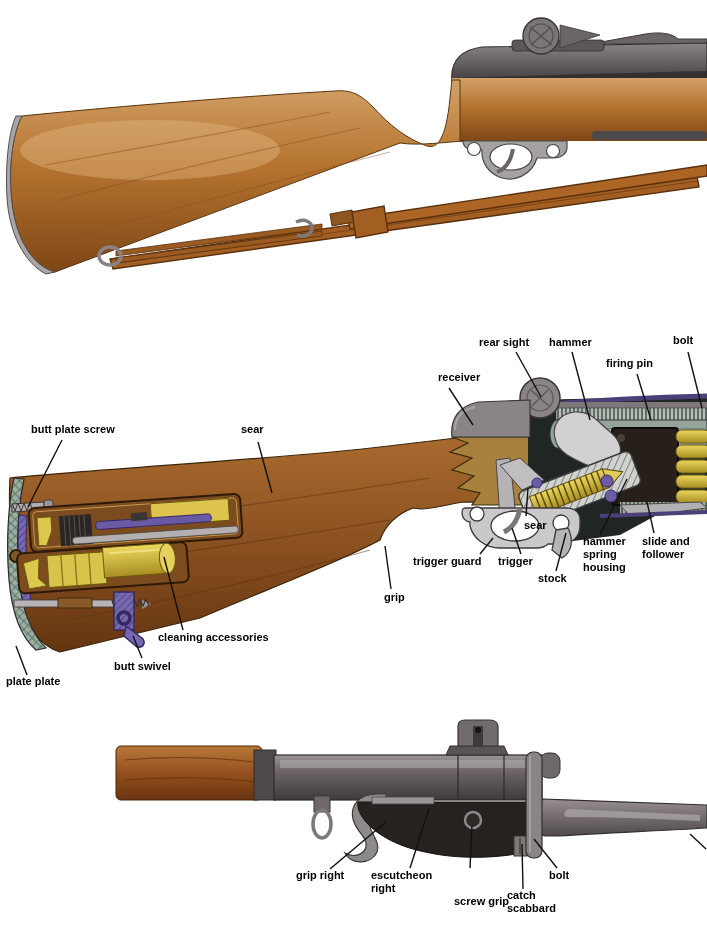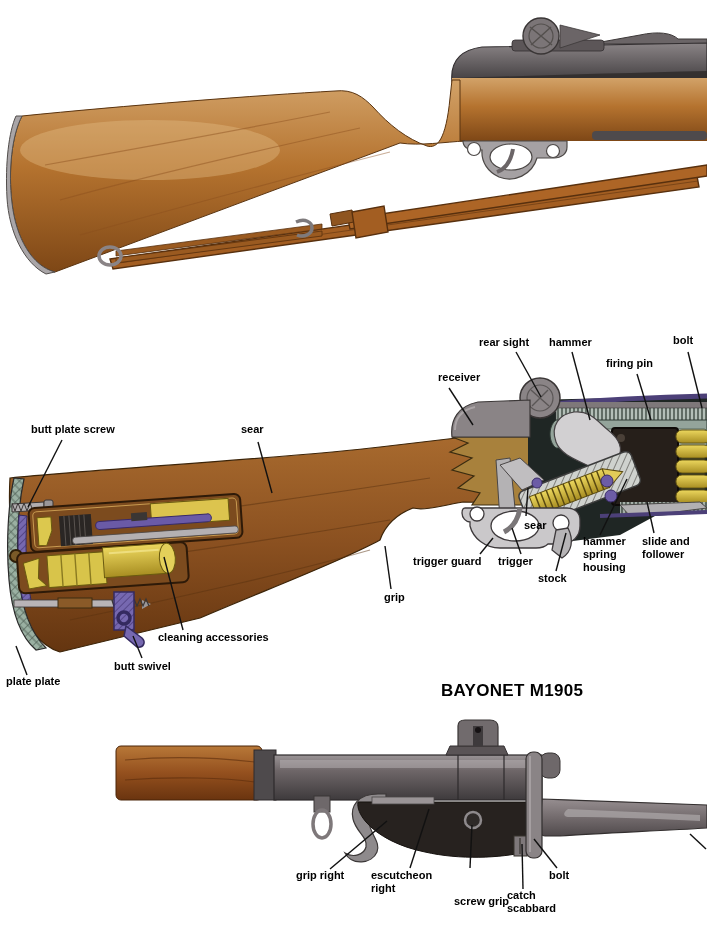--- a/index.html
+++ b/index.html
@@ -318,21 +318,20 @@
   <div class="lbl" style="left:583px;top:535px">hammer
 spring
 housing</div>
   <div class="lbl" style="left:642px;top:535px">slide and
 follower</div>
   <div class="lbl" style="left:384px;top:591px">grip</div>
   <div class="lbl" style="left:158px;top:631px">cleaning accessories</div>
   <div class="lbl" style="left:114px;top:660px">butt swivel</div>
   <div class="lbl" style="left:6px;top:675px">plate plate</div>
 
-  <div class="title" style="left:441px;top:681px">BAYONET M1905</div>
 
   <div class="lbl" style="left:296px;top:869px">grip right</div>
   <div class="lbl" style="left:371px;top:869px">escutcheon
 right</div>
   <div class="lbl" style="left:454px;top:895px">screw grip</div>
   <div class="lbl" style="left:507px;top:889px">catch
 scabbard</div>
   <div class="lbl" style="left:549px;top:869px">bolt</div>
 
 </div>

